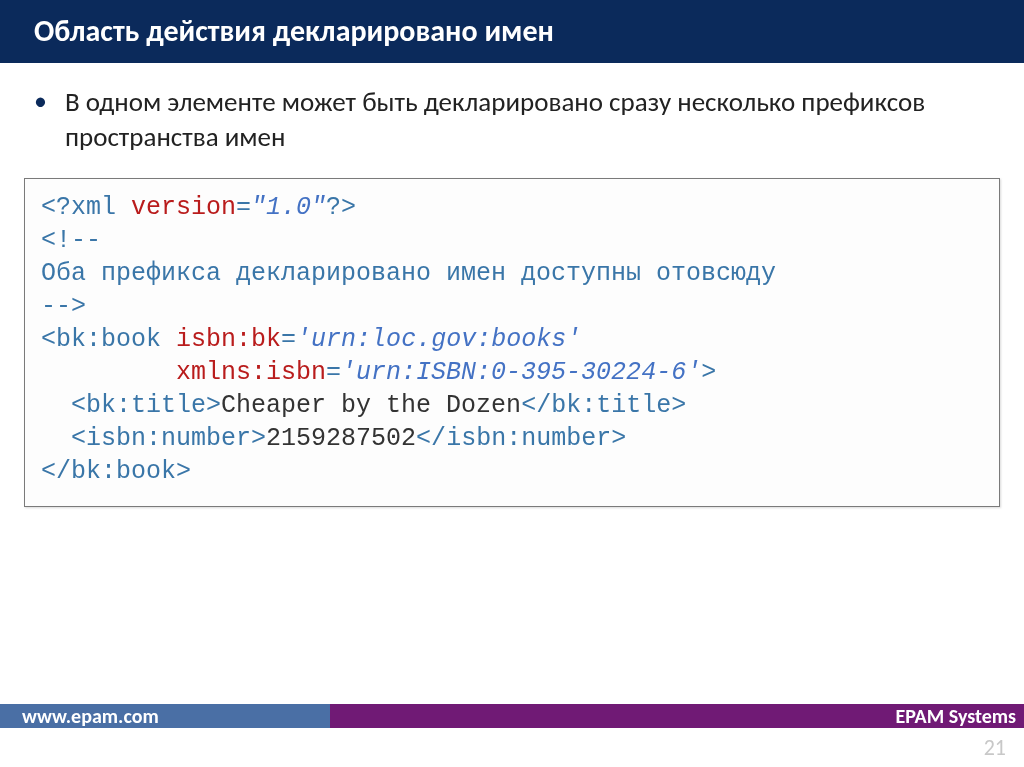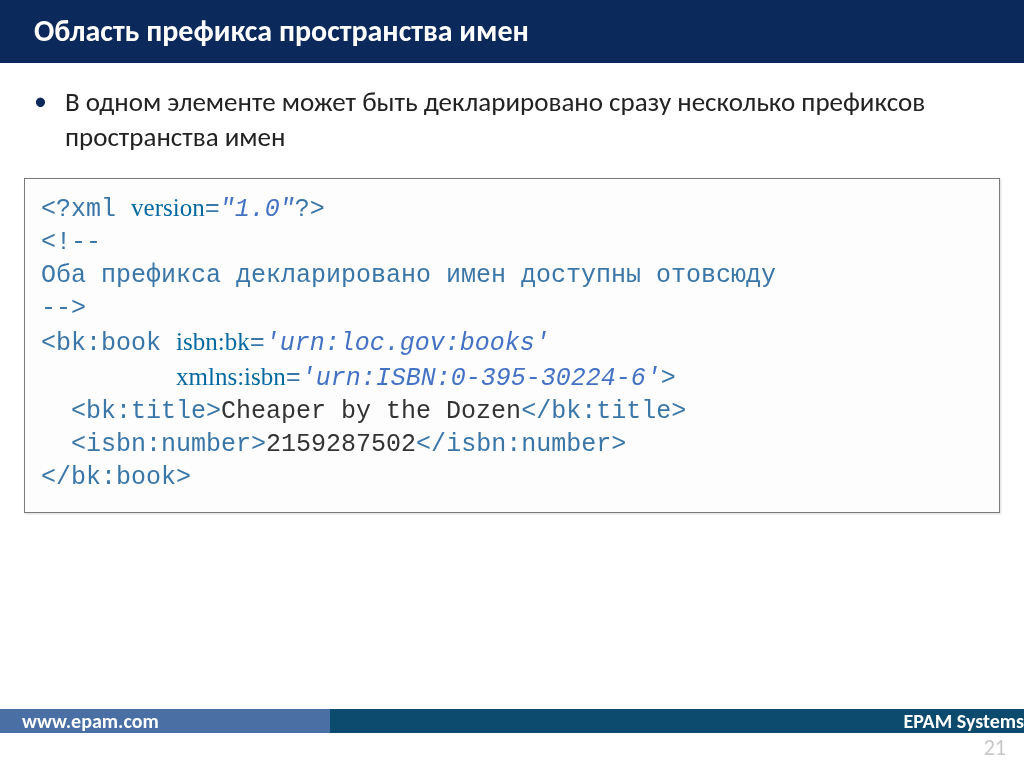--- a/index.html
+++ b/index.html
@@ -5,38 +5,38 @@
   * { margin: 0; padding: 0; box-sizing: border-box; }
   html, body { width: 1024px; height: 767px; font-family: Calibri, Arial, sans-serif; background: #fff; overflow: hidden; }
   .slide { width: 1024px; height: 767px; position: relative; display: flex; flex-direction: column; }
   .title-bar { background: #0b2a5b; color: #fff; padding: 12px 34px 14px 34px; }
   .title-bar h1 { font-size: 30px; font-weight: 700; }
   .content { flex: 1; padding: 22px 34px 0 34px; }
   .bullet { display: flex; align-items: flex-start; font-size: 27px; color: #222; line-height: 1.28; margin-bottom: 24px; }
   .bullet .dot { color: #0b2a5b; font-size: 26px; margin-right: 18px; line-height: 1.3; }
   .code-box { border: 1px solid #7a7a7a; background: #fdfdfd; padding: 12px 16px 18px 16px; font-family: Consolas, 'Courier New', monospace; font-size: 25px; line-height: 1.32; box-shadow: 1px 1px 2px rgba(0,0,0,.15); color: #333; white-space: pre; margin: 0 -10px; }
   .c-tag { color: #3a76a8; }
-  .c-attr { color: #0369a1; font-family: Liberation Serif, serif; }
+  .c-attr { color: #b91c1c; }
   .c-val { color: #4472c4; font-style: italic; }
   .c-comment { color: #3a76a8; }
   .c-text { color: #333; }
-  .footer { height: 34px; display: flex; align-items: flex-end; font-size: 0; }
+  .footer { height: 34px; display: flex; align-items: center; font-size: 0; }
   .footer .seg1 { background: #4a6fa5; width: 330px; display: flex; align-items: center; padding-left: 22px; }
   .footer .seg1 span { color: #fff; font-size: 20px; font-weight: 700; }
-  .footer .seg2 { background: #0c4a6e; flex: 1; display: flex; align-items: center; justify-content: flex-end; }
+  .footer .seg2 { background: #701a75; flex: 1; display: flex; align-items: center; justify-content: flex-end; padding-right: 8px; }
   .footer .seg2 span { color: #fff; font-size: 20px; font-weight: 700; }
   .page-num { position: absolute; right: 18px; bottom: 6px; color: #c8c8c8; font-size: 22px; font-family: Calibri, Arial, sans-serif; }
   .below-footer { height: 34px; background: #fff; }
 </style>
 </head>
 <body>
 <div class="slide">
 
   <div class="title-bar">
-    <h1>Область префикса пространства имен</h1>
+    <h1>Область действия декларировано имен</h1>
   </div>
 
   <div class="content">
     <div class="bullet">
       <span class="dot">•</span>
       <span>В одном элементе может быть декларировано сразу несколько префиксов пространства имен</span>
     </div>
 
     <div class="code-box"><span class="c-tag">&lt;?</span><span class="c-tag">xml</span> <span class="c-attr">version</span><span class="c-tag">=</span><span class="c-val">"1.0"</span><span class="c-tag">?&gt;</span>
 <span class="c-comment">&lt;!--</span>

